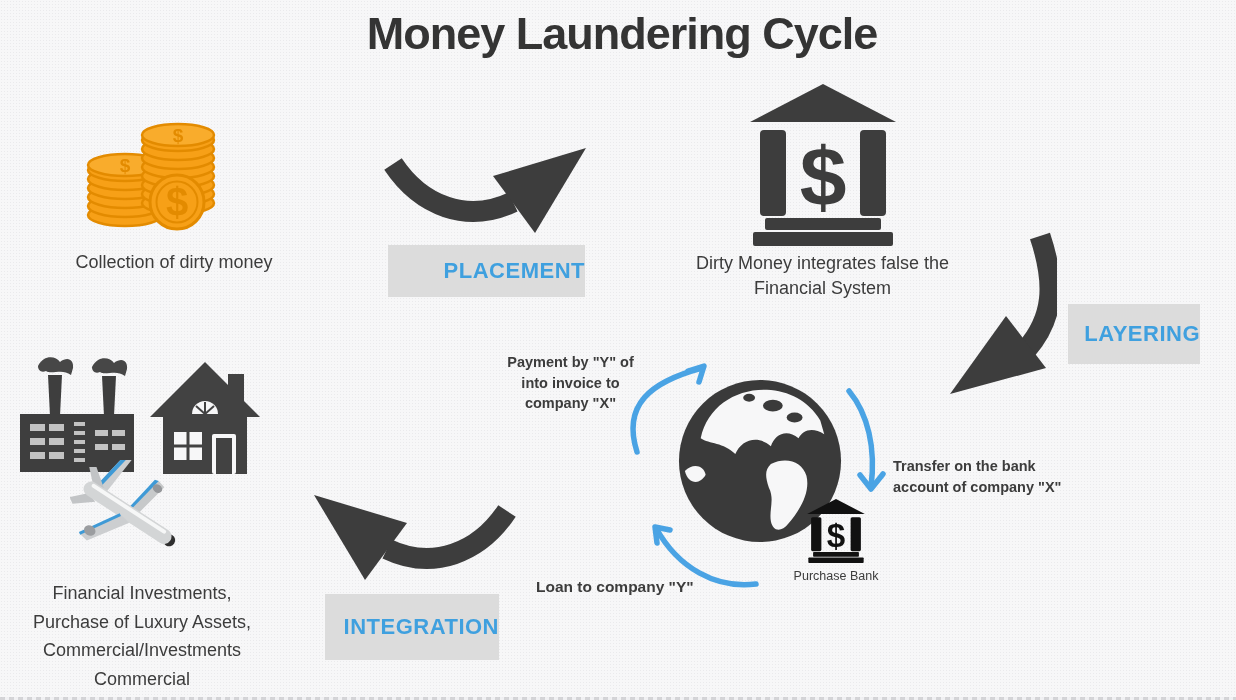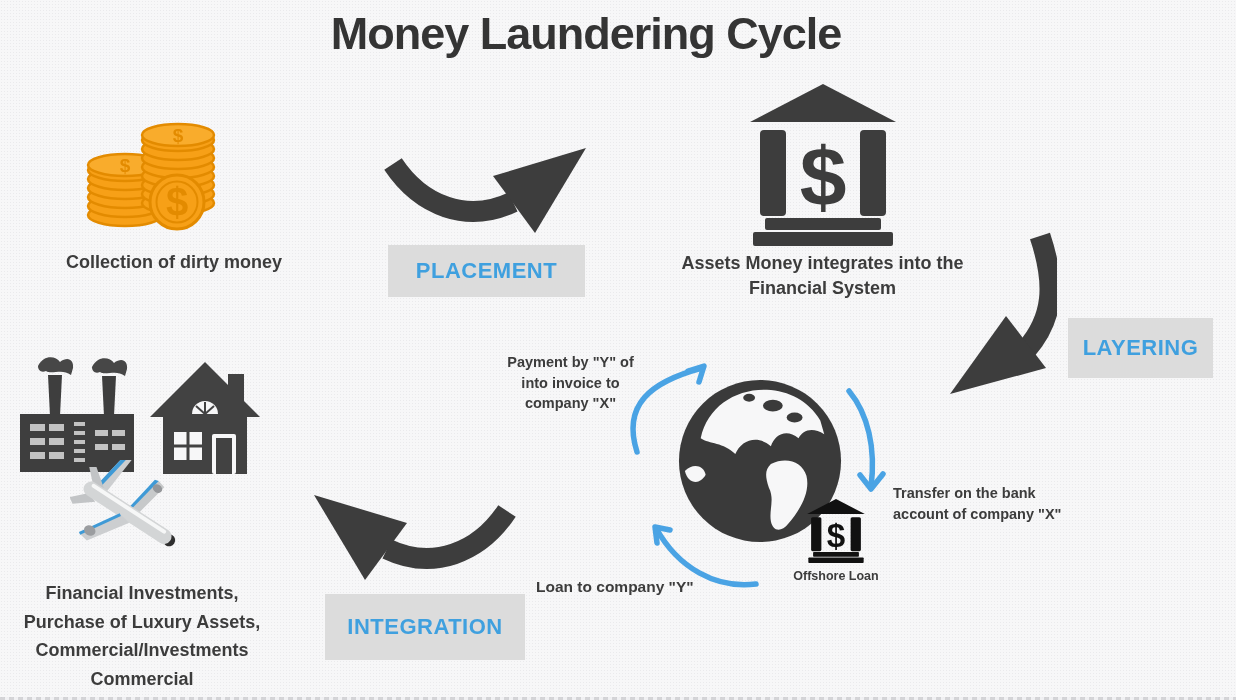--- a/index.html
+++ b/index.html
@@ -4,28 +4,28 @@
 <style>
   html,body{margin:0;padding:0;}
   body{font-family:"Liberation Sans","DejaVu Sans",sans-serif;}
   .canvas{
     position:relative;width:1236px;height:700px;overflow:hidden;
     background-color:#f7f7f8;
     background-image:radial-gradient(rgba(170,170,178,.16) 1px, transparent 1px);
     background-size:3px 3px;
   }
   .abs{position:absolute;}
-  .lbl{font-weight:bold;color:#3c3c3c;}
+  .lbl{font-weight:normal;color:#3c3c3c;}
   .title{
     top:8px;left:0;width:1172px;text-align:center;
-    font-size:45px;font-weight:bold;color:#343434;letter-spacing:-1px;
+    font-size:45px;font-weight:bold;color:#343434;letter-spacing:-1px;padding-left:36px;
   }
   .caption{ text-align:center; font-size:18px; line-height:25px; }
   .stage-box{
-    background:#dcdcdc;display:flex;align-items:center;justify-content:center;
+    background:#dcdcdc;display:flex;align-items:center;justify-content:flex-end;
     font-weight:bold;color:#3fa0df;font-size:22px;letter-spacing:.5px;
   }
   .annot{ font-size:14.5px; line-height:20.5px; font-weight:bold; color:#3c3c3c;}
   .center{text-align:center;}
   .mirror{transform:scaleX(-1);}
   .bottom-strip{
     left:0;bottom:0;width:1236px;height:3px;opacity:.65;
     background:repeating-linear-gradient(90deg,#c2c2c6 0 5px,#ededf0 5px 9px);
   }
   svg{display:block;}
@@ -78,29 +78,29 @@
     <g fill="#3d3d3d">
       <polygon points="75,0 2,38 148,38"></polygon>
       <rect x="12" y="46" width="26" height="86" rx="4"></rect>
       <rect x="112" y="46" width="26" height="86" rx="4"></rect>
       <rect x="17" y="134" width="116" height="12" rx="2"></rect>
       <rect x="5" y="148" width="140" height="14" rx="2"></rect>
     </g>
     <text x="75" y="122" text-anchor="middle" font-size="84" font-weight="bold" fill="#3d3d3d">$</text>
   </svg>
   <div class="abs lbl caption" style="left:655px;top:251px;width:335px;">
-    <div>Assets Money integrates into the</div>
+    <div>Dirty Money integrates false the</div>
     <div>Financial System</div>
   </div>
 
   <svg class="abs" style="left:942px;top:226px;" width="115" height="175" viewBox="0 0 115 175">
     <path d="M 98 10 C 114 58, 112 92, 84 124" fill="none" stroke="#3d3d3d" stroke-width="21"></path>
     <polygon points="8,168 64,90 104,142" fill="#3d3d3d"></polygon>
   </svg>
-  <div class="abs stage-box" style="left:1068px;top:318px;width:145px;height:60px;">
+  <div class="abs stage-box" style="left:1068px;top:304px;width:132px;height:60px;">
     <span>LAYERING</span>
   </div>
 
   <svg class="abs" style="left:676px;top:377px;" width="168" height="168" viewBox="0 0 170 170">
     <circle cx="85" cy="85" r="82" fill="#3a3a3a"></circle>
     <path d="M 25,62 C 32,30 60,12 92,13 C 114,14 134,24 146,44 L 150,58
              C 138,50 128,54 124,62 C 112,52 100,58 96,70 C 82,58 66,64 60,78
              C 48,66 34,68 25,62 Z" fill="#f7f7f8"></path>
     <ellipse cx="98" cy="29" rx="10" ry="6" fill="#3a3a3a"></ellipse>
     <ellipse cx="120" cy="41" rx="8" ry="5" fill="#3a3a3a"></ellipse>
@@ -119,43 +119,43 @@
       <path d="M 756 584 C 716 589, 678 568, 656 528"></path>
       <path d="M 657 543 L 655 527 L 670 530"></path>
     </g>
   </svg>
 
   <div class="abs annot center" style="left:468px;top:352px;width:205px;">
     <div>Payment by "Y" of</div>
     <div>into invoice to</div>
     <div>company "X"</div>
   </div>
-  <div class="abs annot" style="left:893px;top:483px;width:220px;">
+  <div class="abs annot" style="left:893px;top:456px;width:220px;">
     <div>Transfer on the bank</div>
     <div>account of company "X"</div>
   </div>
   <div class="abs annot" style="left:536px;top:577px;width:180px;font-size:15.5px;">Loan to company "Y"</div>
 
   <svg class="abs" style="left:804px;top:499px;" width="64" height="64" viewBox="0 0 150 162">
     <g fill="#111111">
       <polygon points="75,0 2,38 148,38"></polygon>
       <rect x="12" y="46" width="26" height="86" rx="4"></rect>
       <rect x="112" y="46" width="26" height="86" rx="4"></rect>
       <rect x="17" y="134" width="116" height="12" rx="2"></rect>
       <rect x="5" y="148" width="140" height="14" rx="2"></rect>
     </g>
     <text x="75" y="122" text-anchor="middle" font-size="84" font-weight="bold" fill="#111111">$</text>
   </svg>
-  <div class="abs lbl center" style="left:776px;top:569px;width:120px;font-size:12.5px;">Offshore Loan</div>
+  <div class="abs lbl center" style="left:776px;top:569px;width:120px;font-size:12.5px;">Purchase Bank</div>
 
   <svg class="abs mirror" style="left:312px;top:487px;" width="205" height="95" viewBox="0 0 205 95">
     <path d="M 10 24 C 38 66, 84 84, 130 62" fill="none" stroke="#3d3d3d" stroke-width="21"></path>
     <polygon points="203,8 110,36 152,93" fill="#3d3d3d"></polygon>
   </svg>
-  <div class="abs stage-box" style="left:325px;top:594px;width:200px;height:66px;">
+  <div class="abs stage-box" style="left:325px;top:594px;width:174px;height:66px;">
     <span>INTEGRATION</span>
   </div>
 
   <svg class="abs" style="left:18px;top:350px;" width="118" height="124" viewBox="0 0 118 124">
     <g fill="#474747">
       <path d="M 20,16 C 26,4 38,6 42,12 C 50,6 56,10 55,18 L 53,25 C 44,18 34,25 28,21 C 23,23 20,20 20,16 Z"></path>
       <path d="M 74,17 C 80,5 92,7 96,13 C 104,7 110,11 109,19 L 107,26 C 98,19 88,26 82,22 C 77,24 74,21 74,17 Z"></path>
     </g>
     <g fill="#3e3e3e">
       <polygon points="30,25 44,25 42,66 32,66"></polygon>

